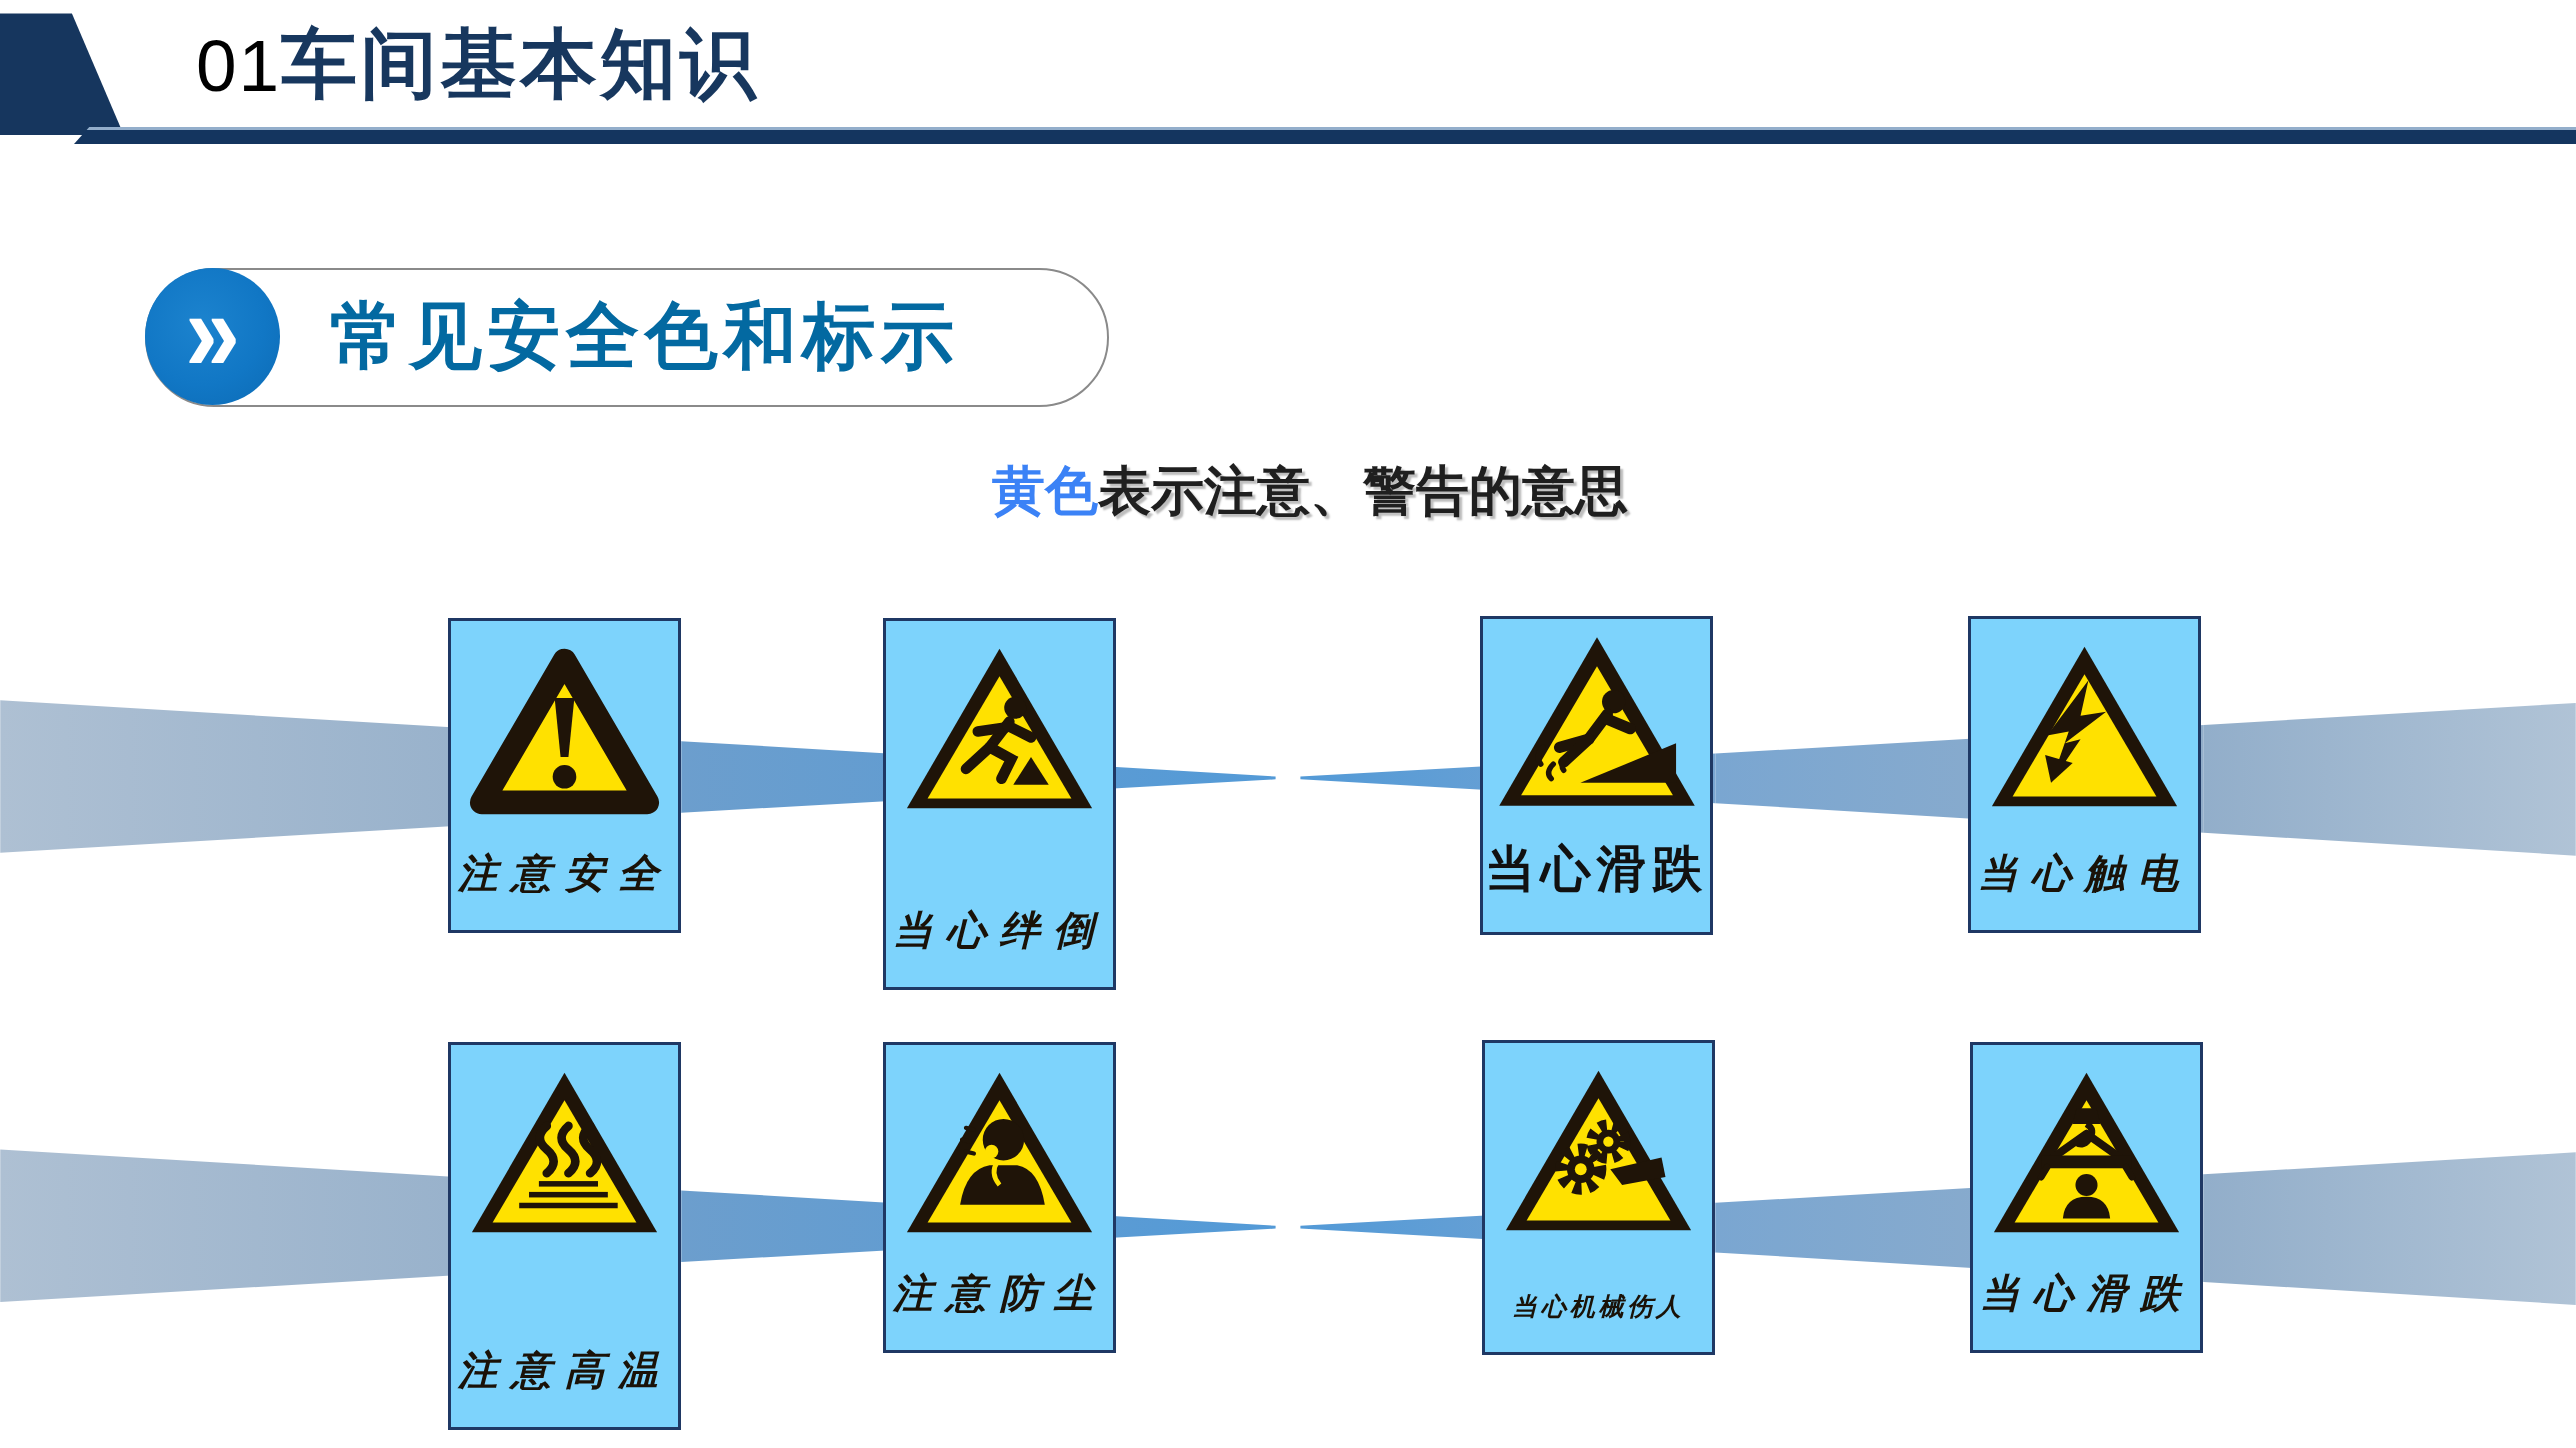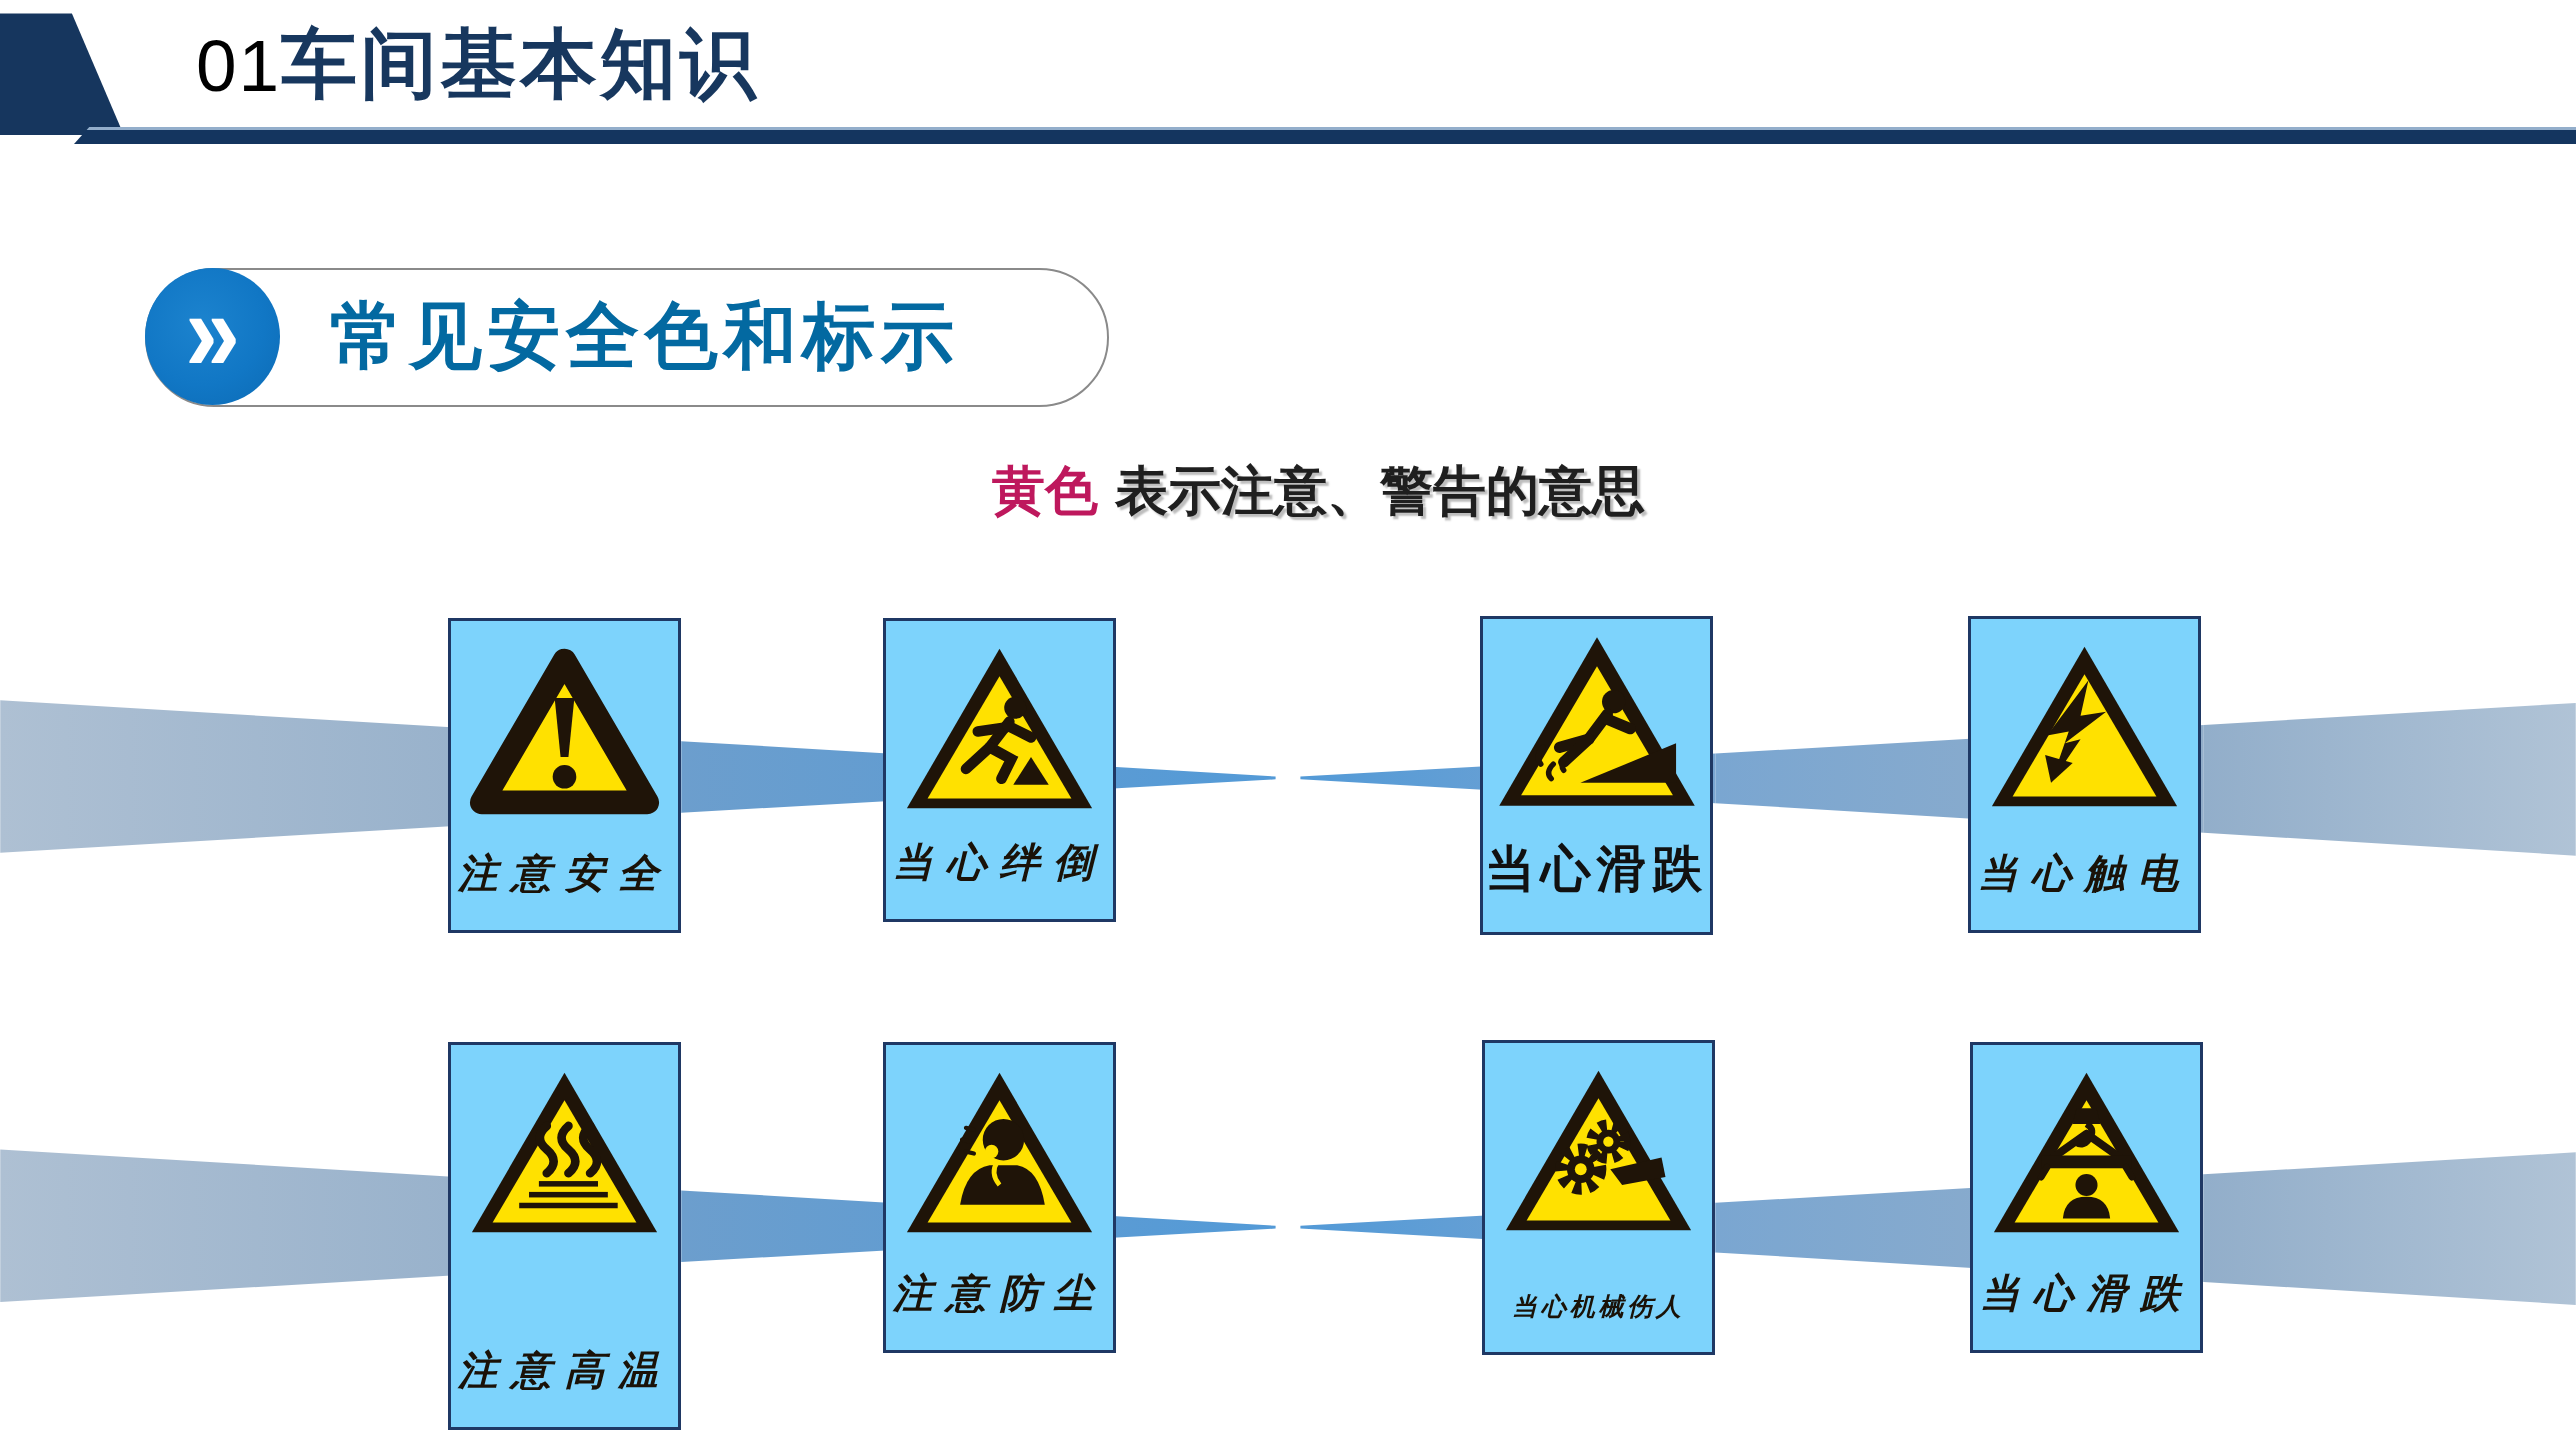--- a/index.html
+++ b/index.html
@@ -20,21 +20,21 @@
     border:2.9px solid #8a8a8a;border-radius:73px;box-sizing:border-box;z-index:3;}
   .pill-badge{position:absolute;left:-1.9px;top:-1.9px;width:135px;height:137px;border-radius:50%;
     background:radial-gradient(circle at 42% 40%,#1C83CE 0%,#1177C5 55%,#0C6AB4 100%);
     display:flex;align-items:center;justify-content:center;}
   .pill-chevron{color:#ffffff;font-size:99px;font-weight:bold;line-height:1;transform:scaleY(1.15);margin-top:-9.5px;}
   .pill-title{position:absolute;left:183px;top:0;height:134px;display:flex;align-items:center;
     font-family:"Liberation Serif","DejaVu Serif",serif;font-weight:bold;font-size:73px;color:#0369a1;letter-spacing:5.7px;}
 
   
   .subtitle{position:absolute;left:992px;top:456px;font-size:53px;font-weight:bold;z-index:3;white-space:nowrap;}
-  .subtitle .hl{color:#be185d;margin-right:17px;}
+  .subtitle .hl{color:#3b82f6;}
   .subtitle .rest{color:#1f1f1f;text-shadow:2.9px 2.9px 1.9px #bdbdbd;}
 
   
   .ribbons{position:absolute;left:0;top:0;width:2576px;height:1448px;z-index:1;}
 
   
   .card{position:absolute;width:233px;background:#7dd3fc;border:3.8px solid #1F3864;box-sizing:border-box;
     z-index:2;display:flex;flex-direction:column;align-items:center;}
   .card .tri{width:197px;height:179px;margin-top:19px;}
   .card.big-tri .tri{width:208px;height:187px;margin-top:9.5px;}
@@ -106,21 +106,21 @@
 
 <div class="card" style="left:448px;top:618px;height:315px;">
   <svg class="tri" viewBox="0 0 100 88">
     <path d="M50 9 L92 81 L8 81 Z" fill="#FFE100" stroke="#1F1408" stroke-width="12" stroke-linejoin="round"></path>
     <path d="M45 28 L55 28 L52 58 L48 58 Z" fill="#1F1408"></path>
     <circle cx="50" cy="68" r="6" fill="#1F1408"></circle>
   </svg>
   <div class="cap cap-script">注意安全</div>
 </div>
 
-<div class="card" style="left:883px;top:618px;height:304px;">
+<div class="card" style="left:883px;top:618px;height:372px;">
   <svg class="tri" viewBox="0 0 100 88">
     <path d="M50 3 L97 84 L3 84 Z" fill="#1F1408"></path>
     <path d="M50 17 L86.5 79 L13.5 79 Z" fill="#FFE100"></path>
     <circle cx="58" cy="33" r="5.6" fill="#1F1408"></circle>
     <g fill="none" stroke="#1F1408" stroke-width="5.4" stroke-linecap="round">
       <path d="M55 40 L45 53"></path>
       <path d="M53 43 L39 45"></path>
       <path d="M54 42 L66 48"></path>
       <path d="M45 53 L56 59 L51 69"></path>
       <path d="M45 53 L33 64"></path>

